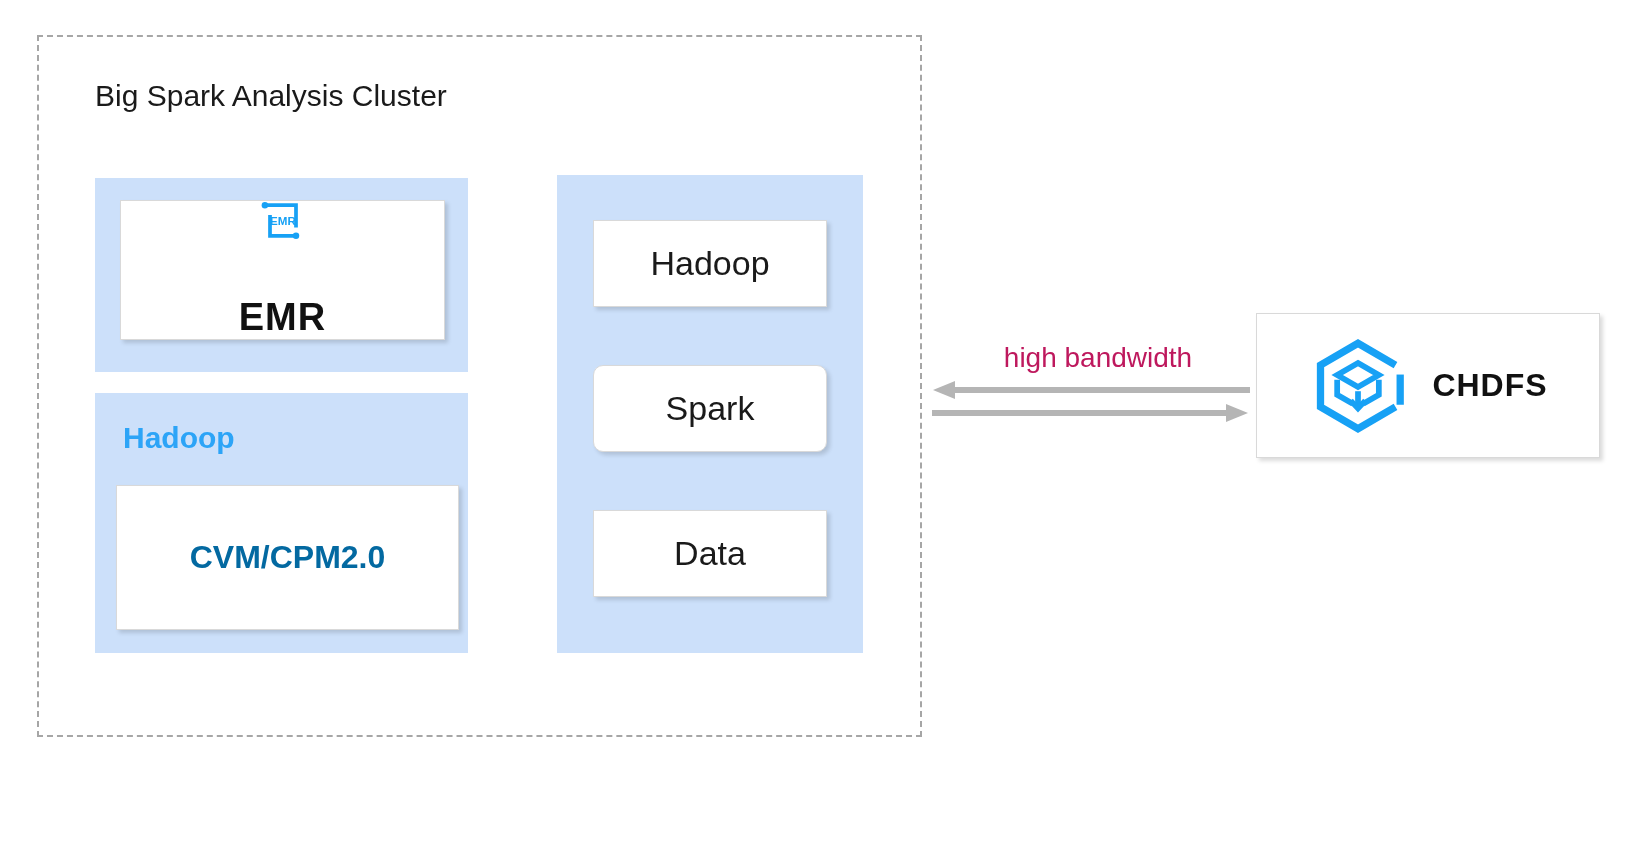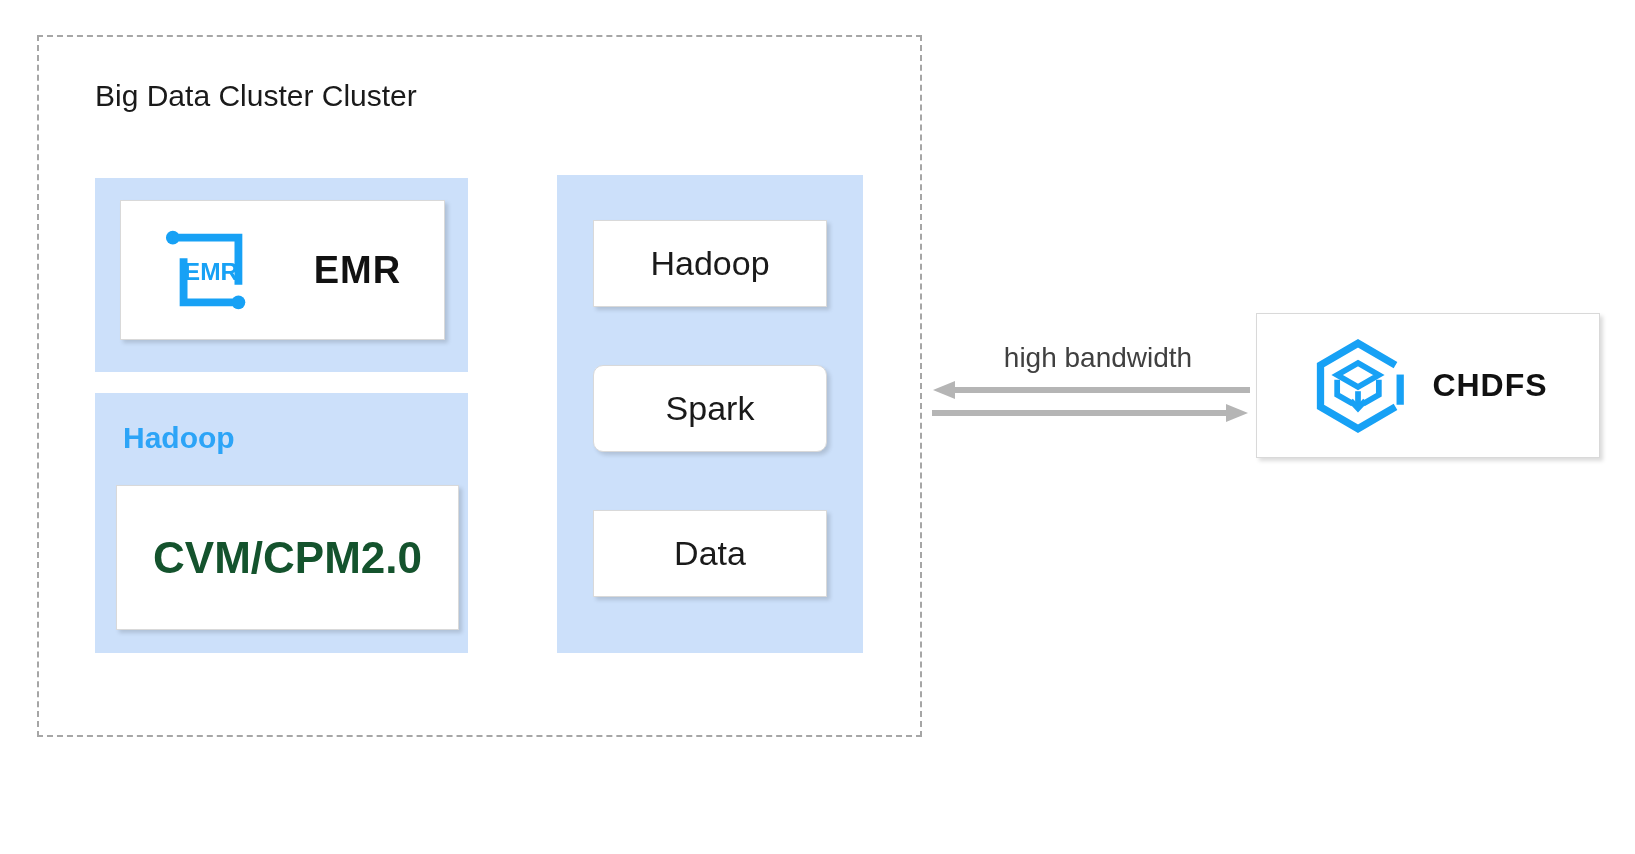--- a/index.html
+++ b/index.html
@@ -49,32 +49,32 @@
   .card {
     position: absolute;
     background: #ffffff;
     border: 1px solid #d9d9d9;
     box-shadow: 3px 3px 4px rgba(0,0,0,0.14);
     box-sizing: border-box;
     display: flex;
     align-items: center;
     justify-content: center;
   }
-  .card-emr { left: 25px; top: 22px; width: 325px; height: 140px; gap: 56px; }
+  .card-emr { left: 25px; top: 22px; width: 325px; height: 140px; gap: 56px; flex-direction: column; }
   .emr-card-label {
     font-size: 38px;
     font-weight: bold;
     color: #111111;
     letter-spacing: 1px;
   }
   .card-cvm { left: 21px; top: 92px; width: 343px; height: 145px; }
   .cvm-card-label {
-    font-size: 44px;
+    font-size: 32px;
     font-weight: bold;
-    color: #14532d;
+    color: #0369a1;
   }
   .svc-card { left: 36px; width: 234px; height: 87px; }
   .svc-card-1 { top: 45px; }
   .svc-card-2 { top: 190px; border-radius: 10px; }
   .svc-card-3 { top: 335px; }
   .svc-label {
     font-size: 34px;
     color: #1a1a1a;
   }
   
@@ -82,21 +82,21 @@
     position: absolute;
     left: 920px; top: 340px;
     width: 340px; height: 90px;
   }
   .bandwidth-label {
     position: absolute;
     left: 958px; top: 342px;
     width: 280px;
     text-align: center;
     font-size: 28px;
-    color: #404040;
+    color: #be185d;
     white-space: nowrap;
   }
   
   .card-chdfs {
     left: 1256px; top: 313px;
     width: 344px; height: 145px;
     gap: 24px;
   }
   .chdfs-card-label {
     font-size: 32px;
@@ -106,21 +106,21 @@
   }
   .icon-svg { display: block; }
 </style>
 </head>
 <body>
 
 <div class="canvas">
 
   <div class="cluster">
 
-    <div class="cluster-title">Big Data Cluster Cluster</div>
+    <div class="cluster-title">Big Spark Analysis Cluster</div>
 
     <div class="panel panel-emr">
       <div class="card card-emr">
         <svg class="icon-svg" width="94" height="84" viewBox="0 0 96 84">
           <circle cx="9" cy="9" r="7" fill="#17a1f5"></circle>
           <path d="M 9,9 H 76 V 57" fill="none" stroke="#17a1f5" stroke-width="8"></path>
           <path d="M 20,30 V 75 H 76" fill="none" stroke="#17a1f5" stroke-width="8"></path>
           <circle cx="76" cy="75" r="7" fill="#17a1f5"></circle>
           <text x="48" y="52" text-anchor="middle" font-family="Liberation Sans, sans-serif" font-size="25" font-weight="bold" fill="#17a1f5">EMR</text>
         </svg>

